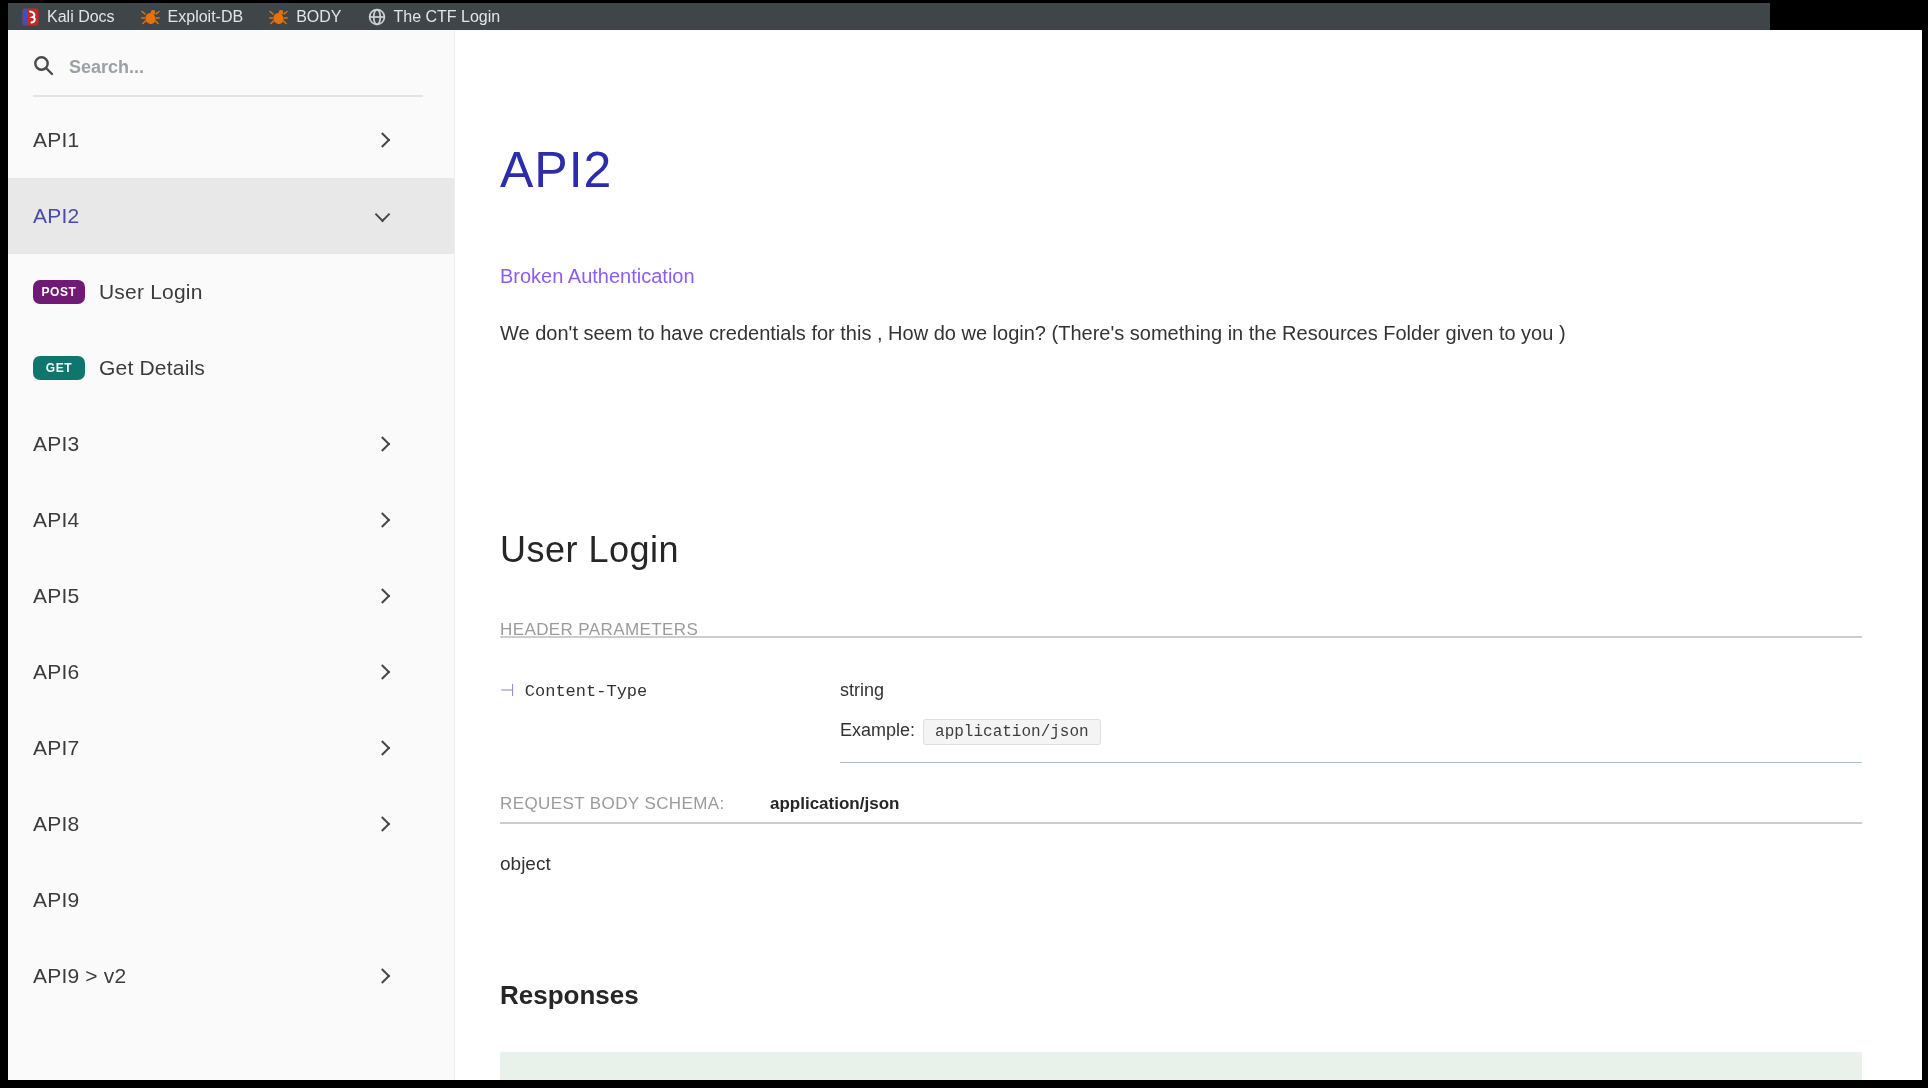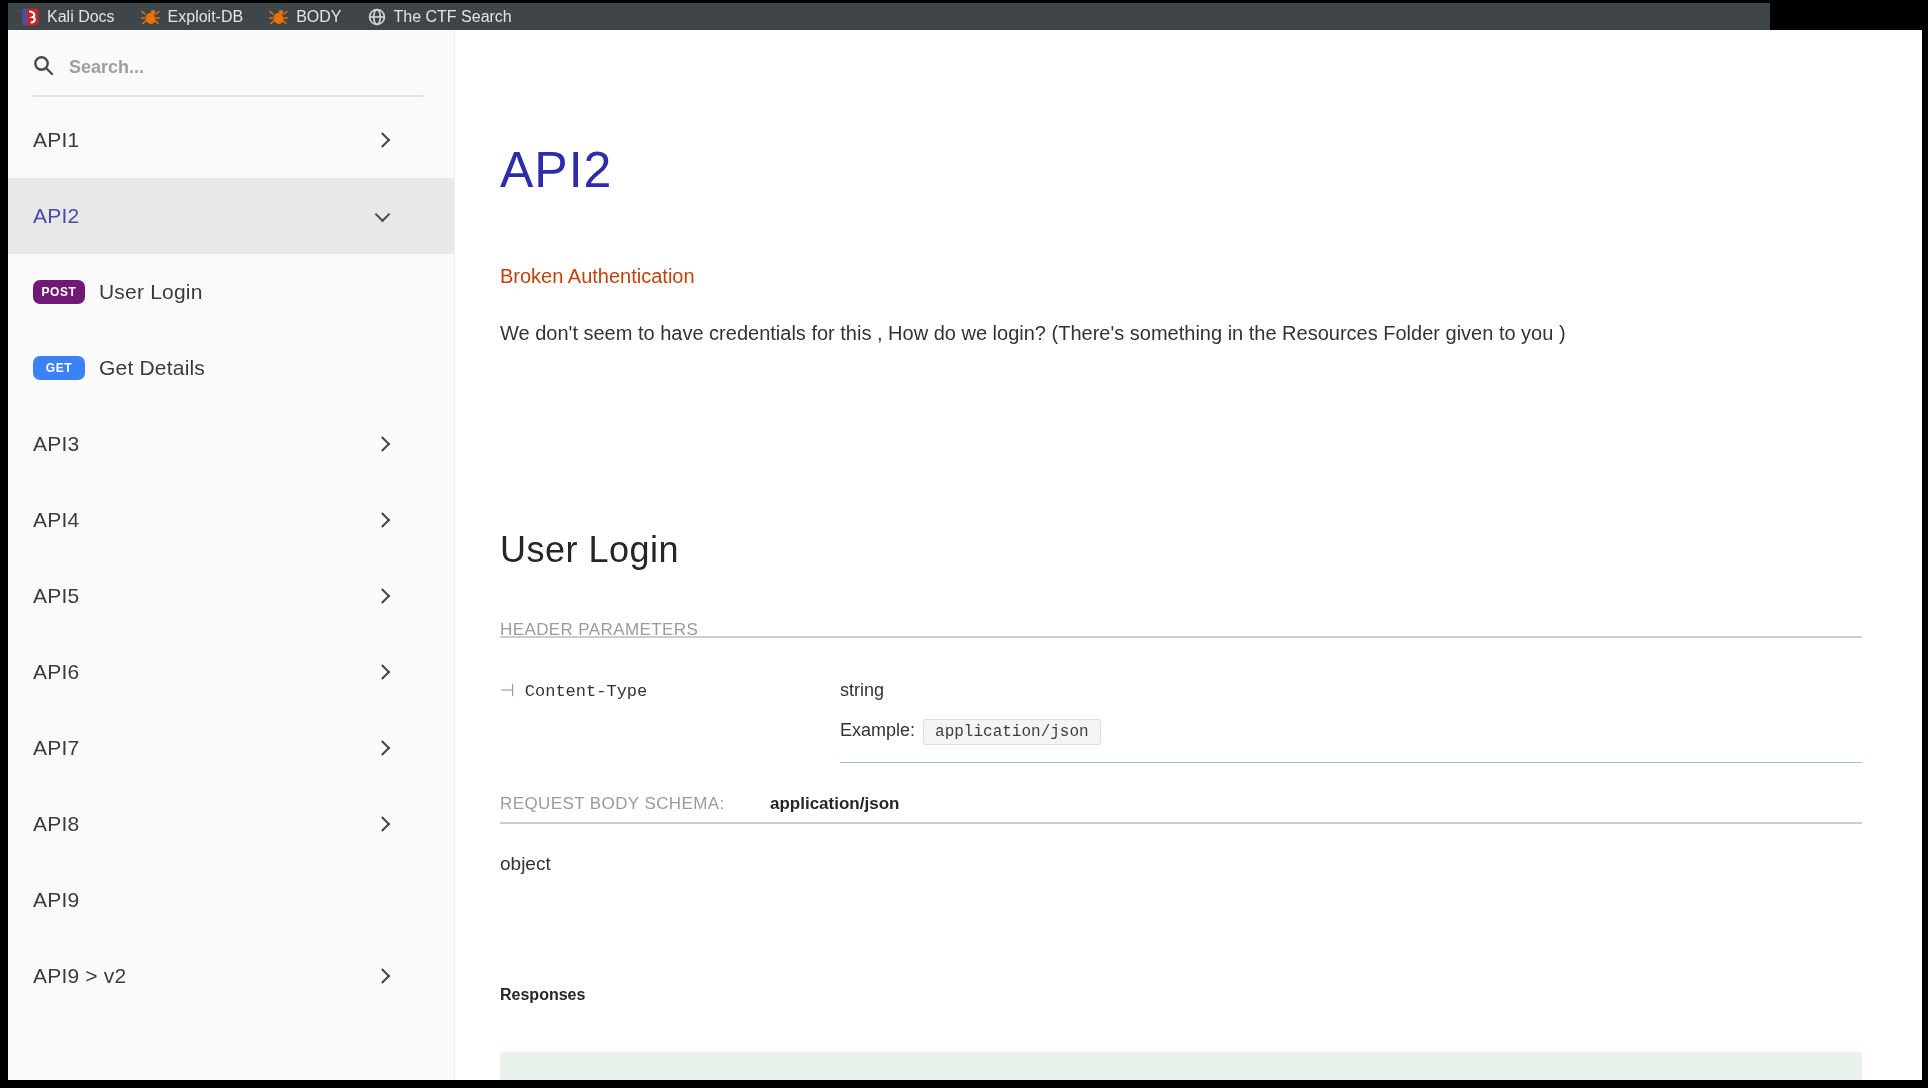--- a/index.html
+++ b/index.html
@@ -30,48 +30,48 @@
               padding-left:25px; font-size:21px; color:#3b3b3b; cursor:pointer; letter-spacing:0.2px; }
   .nav-item.active { background:#e8e8e8; color:#4949ad; }
   .chev { position:absolute; right:66px; top:50%; width:11px; height:11px;
           border-top:2.5px solid #474747; border-right:2.5px solid #474747; }
   .chev.right { transform:translateY(-50%) rotate(45deg); }
   .chev.down  { transform:translateY(-65%) rotate(135deg); }
   .badge { display:inline-flex; justify-content:center; align-items:center; width:52px; height:24px;
            border-radius:7px; color:#fff; font-size:12px; font-weight:700; letter-spacing:0.6px;
            margin-right:14px; flex:0 0 auto; }
   .badge.post { background:#701a75; }
-  .badge.get  { background:#3b82f6;text-align:right; }
+  .badge.get  { background:#0f766e;text-align:right; }
 
   
   .main { position:absolute; left:447px; top:0; right:0; bottom:0; background:#fff; overflow:hidden; }
   .h1 { position:absolute; left:45px; top:108px; font-size:50px; line-height:64px;
         color:#2d2dab; letter-spacing:1px; }
-  .subtitle { position:absolute; left:45px; top:232px; font-size:20px; line-height:28px; color:#c2410c; }
+  .subtitle { position:absolute; left:45px; top:232px; font-size:20px; line-height:28px; color:#8b5cf6; }
   .para     { position:absolute; left:45px; top:289px; font-size:20px; line-height:28px; color:#333; }
   .h2 { position:absolute; left:45px; top:496px; font-size:36px; line-height:48px;
         font-weight:400; color:#262626; letter-spacing:0.5px; }
   .sec-label { position:absolute; left:45px; top:576px; font-size:17px; line-height:24px;
                color:#9b9b9b; letter-spacing:0.4px;margin-top:12px; }
   .hr1 { position:absolute; left:45px; top:606px; width:1362px; height:2px; background:#cdcdcd; }
   .param-name { position:absolute; left:45px; top:648px; font-family:"Liberation Mono","DejaVu Sans Mono",monospace;
                 font-size:17px; line-height:24px; color:#333; }
   .connector { color:#8d8dc6; font-family:"DejaVu Sans",sans-serif; margin-right:10px; }
   .param-type { position:absolute; left:385px; top:648px; font-size:18px; line-height:24px; color:#333; }
   .param-example { position:absolute; left:385px; top:686px; font-size:18px; line-height:28px; color:#333; }
   .chip { font-family:"Liberation Mono","DejaVu Sans Mono",monospace; font-size:16px; color:#3d3d3d;
           background:#f4f4f4; border:1px solid #dddddd; border-radius:3px; padding:3px 11px; margin-left:8px; }
   .param-underline { position:absolute; left:385px; top:732px; width:1022px; height:1px; background:#a6c1d3; }
   .rbs-label { position:absolute; left:45px; top:762px; font-size:17px; line-height:24px;
                color:#9b9b9b; letter-spacing:0.4px; }
   .rbs-value { position:absolute; left:315px; top:762px; font-size:17px; line-height:24px;
                font-weight:700; color:#262626; }
   .hr2 { position:absolute; left:45px; top:792px; width:1362px; height:2px; background:#cdcdcd; }
   .schema-type { position:absolute; left:45px; top:822px; font-size:19px; line-height:24px; color:#333; }
-  .h3 { position:absolute; left:45px; top:948px; font-size:16px; line-height:34px;
+  .h3 { position:absolute; left:45px; top:948px; font-size:26px; line-height:34px;
         font-weight:700; color:#262626; }
   .resp-btn { position:absolute; left:45px; top:1022px; width:1362px; height:60px;
               background:#e9f2ea; border:none; border-radius:2px; text-align:left;
               padding:18px 0 0 49px; cursor:pointer; }
   .resp-btn .code { font-size:20px; font-weight:700; color:#1d8127; }
   .resp-btn .desc { font-size:20px; font-weight:700; color:#1d8127; margin-left:12px; }
 </style>
 </head>
 <body>
 
@@ -121,21 +121,21 @@
     <span>BODY</span>
   </div>
   <div class="bm">
     <span class="bm-icon">
       <svg width="18" height="18" viewBox="0 0 18 18" fill="none" stroke="#ced3d5" stroke-width="1.7">
           <circle cx="9" cy="9" r="7.4"></circle>
           <ellipse cx="9" cy="9" rx="3.3" ry="7.4"></ellipse>
           <line x1="1.6" y1="9" x2="16.4" y2="9"></line>
         </svg>
     </span>
-    <span>The CTF Search</span>
+    <span>The CTF Login</span>
   </div>
 </div>
 
 <div class="app">
 
   <div class="sidebar">
     <div class="search-row">
       <span>
         <svg width="21" height="21" viewBox="0 0 21 21" fill="none" stroke="#4a4a4a" stroke-width="2.4" stroke-linecap="round">
             <circle cx="8.5" cy="8.5" r="6.2"></circle>

